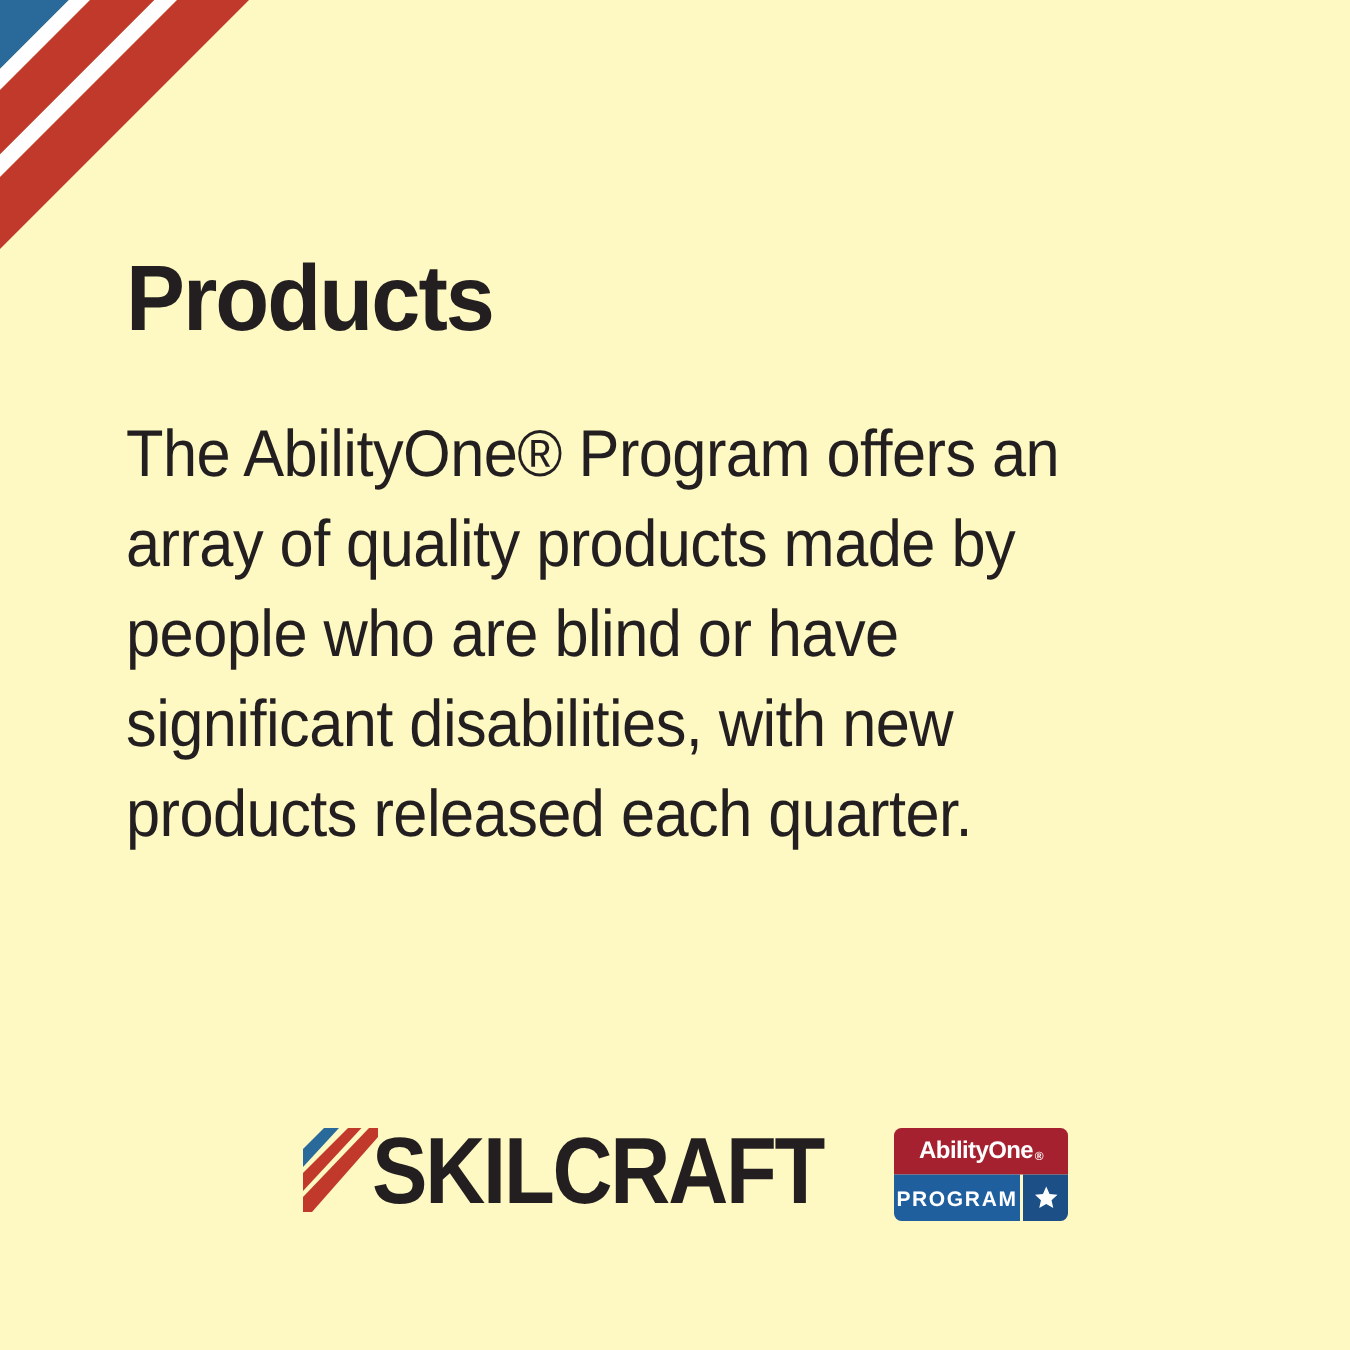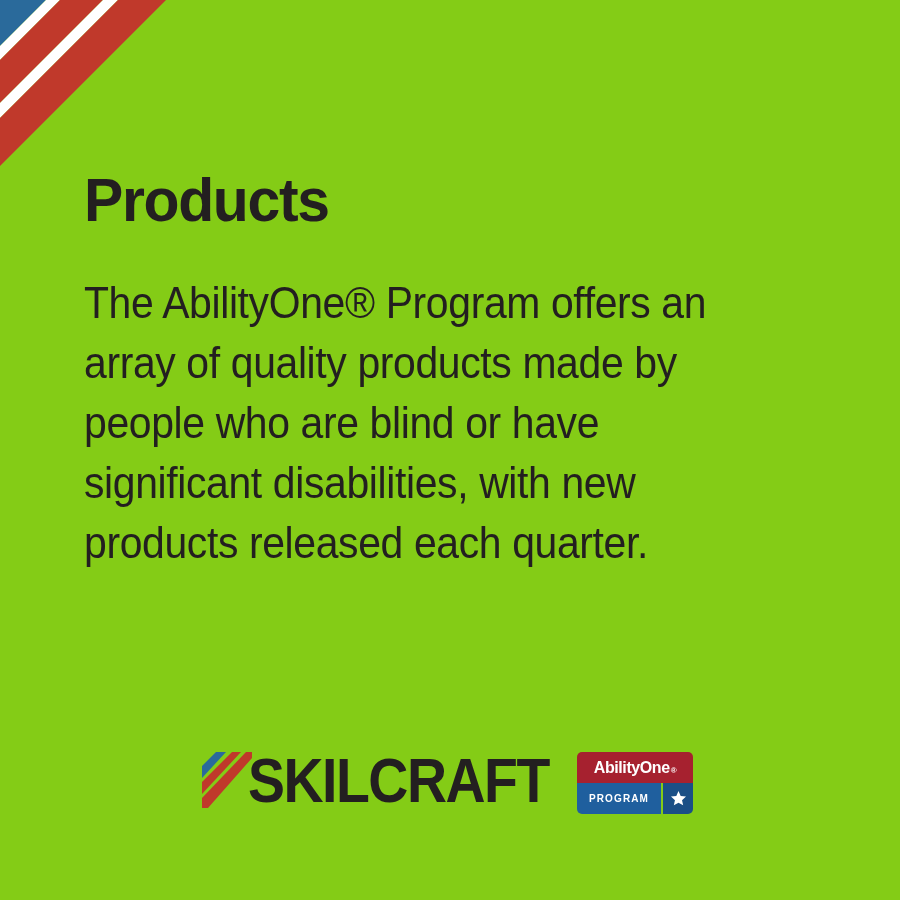--- a/index.html
+++ b/index.html
@@ -12,21 +12,21 @@
     height: 900px;
     background: #ffffff;
     font-family: "Liberation Sans", sans-serif;
     overflow: hidden;
   }
 
   .card {
     position: relative;
     width: 900px;
     height: 900px;
-    background: #84cc16;
+    background: #fef9c3;
     box-sizing: border-box;
     overflow: hidden;
     text-decoration: underline;
   }
 
   
   .corner-stripes {
     position: absolute;
     top: 0;
     left: 0;
@@ -105,21 +105,21 @@
     transform-origin: left bottom;
     margin-left: -4px;
     position: relative;
     top: -2px;
     white-space: nowrap;
   }
 
   
   .abilityone {
     position: absolute;
-    left: 577px;
+    left: 596px;
     top: 10px;
     width: 116px;
     height: 52px;
   }
   .ao-top {
     width: 116px;
     height: 31px;
     background: #a6212f;
     border-radius: 5px 5px 0 0;
     display: flex;
@@ -156,21 +156,21 @@
     background: #1f5f9e;
     border-radius: 0 0 0 5px;
     display: flex;
     align-items: center;
     justify-content: center;
   }
   .ao-program-label {
     color: #ffffff;
     font-family: "Liberation Sans", sans-serif;
     font-weight: bold;
-    font-size: 10px;
+    font-size: 14px;
     letter-spacing: 1.1px;
     line-height: 1;
     white-space: nowrap;
   }
   .ao-star {
     flex: 0 0 30px;
     background: #1b4f86;
     border-radius: 0 0 5px 0;
     display: flex;
     align-items: center;

